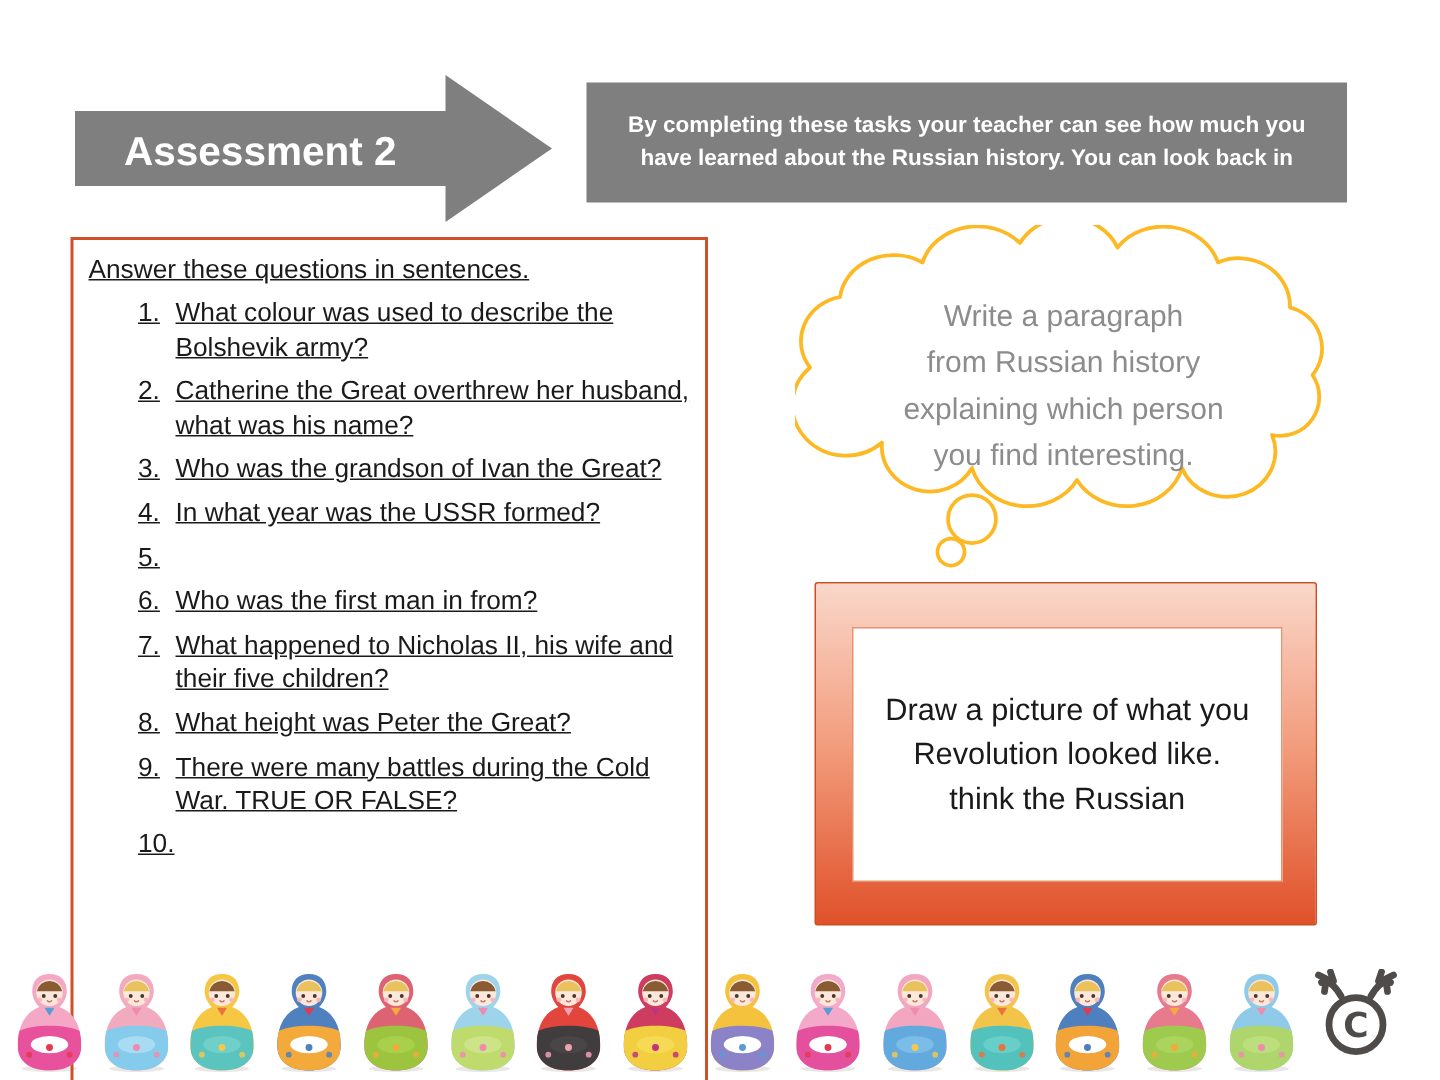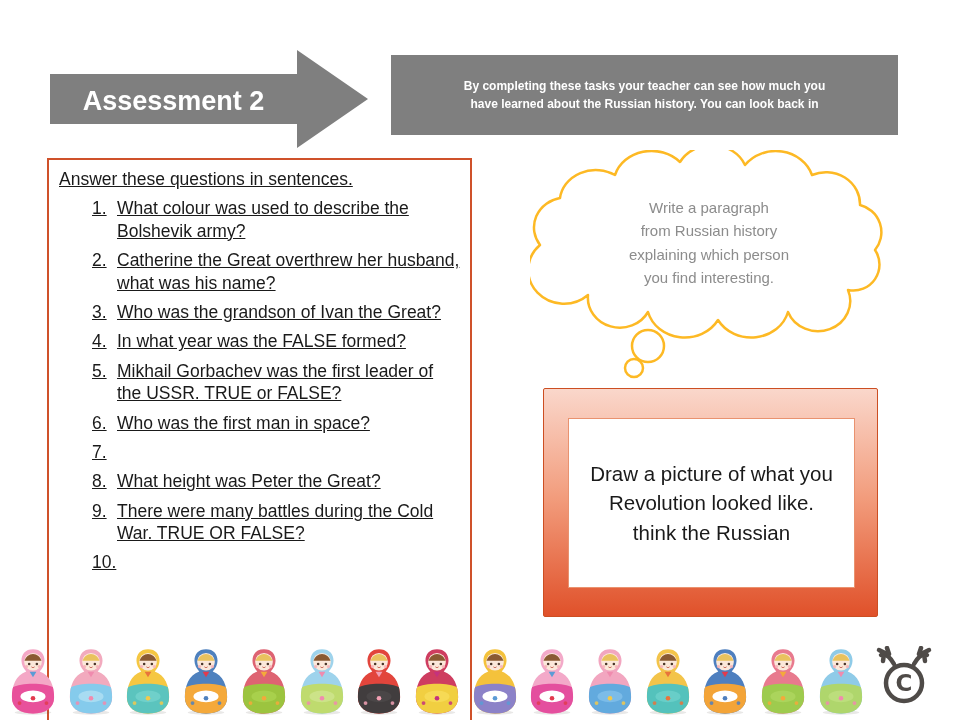--- a/index.html
+++ b/index.html
@@ -10,42 +10,42 @@
   
   #arrow-wrap { position:absolute; left:50px; top:50px; width:318px; height:98px; }
   #arrow-label {
     position:absolute; left:0; top:24px; width:247px; height:54px;
     display:flex; align-items:center; justify-content:center;
     color:#ffffff; font-size:27px; font-weight:bold;
   }
   
   #info-box {
     position:absolute; left:391px; top:55px; width:507px; height:80px;
-    background:#7F7F7F; color:#ffffff; font-weight:bold; font-size:12px;
+    background:#7F7F7F; color:#ffffff; font-weight:bold; font-size:15px;
     display:flex; flex-direction:column; align-items:center; justify-content:center;
     line-height:1.5; text-align:center;
   }
   #info-box .line { white-space:nowrap; }
   
   #question-box {
     position:absolute; left:47px; top:158px; width:425px; height:620px;
     border:2px solid #CF512A; box-sizing:border-box;
     padding:8px 10px 8px 8px; color:#1a1a1a; font-size:17.5px; line-height:1.28;
     background:#ffffff;
     text-decoration:underline;
   }
   #question-intro { margin:0 0 7px 2px; }
   .q-item { display:flex; margin:0 0 7px 0; }
   .q-num  { width:25px; margin-left:35px; flex:none; }
   .q-text { flex:1; }
   
   #bubble-wrap { position:absolute; left:530px; top:150px; width:356px; height:240px; }
   #bubble-text {
     position:absolute; left:564px; top:196px; width:290px;
-    color:#8C8C8C; font-size:15px; line-height:1.55; text-align:center;
+    color:#8C8C8C; font-size:20px; line-height:1.55; text-align:center;
   }
   #bubble-text .line { white-space:nowrap; }
   
   #draw-box {
     position:absolute; left:543px; top:388px; width:335px; height:229px;
     background:linear-gradient(180deg,#FAD7CB 0%, #F29C7C 48%, #E0512A 100%);
     border:1px solid #CC4E22; box-sizing:border-box; border-radius:2px;
   }
   #draw-inner {
     position:absolute; left:24px; top:29px; width:287px; height:170px;
@@ -89,32 +89,32 @@
         <div class="q-item">
           <span class="q-num">2.</span>
           <span class="q-text">Catherine the Great overthrew her husband, what was his name?</span>
         </div>
         <div class="q-item">
           <span class="q-num">3.</span>
           <span class="q-text">Who was the grandson of Ivan the Great?</span>
         </div>
         <div class="q-item">
           <span class="q-num">4.</span>
-          <span class="q-text">In what year was the FALSE formed?</span>
+          <span class="q-text">In what year was the USSR formed?</span>
         </div>
         <div class="q-item">
           <span class="q-num">5.</span>
-          <span class="q-text">Mikhail Gorbachev was the first leader of the USSR. TRUE or FALSE?</span>
         </div>
         <div class="q-item">
           <span class="q-num">6.</span>
-          <span class="q-text">Who was the first man in space?</span>
+          <span class="q-text">Who was the first man in from?</span>
         </div>
         <div class="q-item">
           <span class="q-num">7.</span>
+          <span class="q-text">What happened to Nicholas II, his wife and their five children?</span>
         </div>
         <div class="q-item">
           <span class="q-num">8.</span>
           <span class="q-text">What height was Peter the Great?</span>
         </div>
         <div class="q-item">
           <span class="q-num">9.</span>
           <span class="q-text">There were many battles during the Cold War. TRUE OR FALSE?</span>
         </div>
         <div class="q-item">

